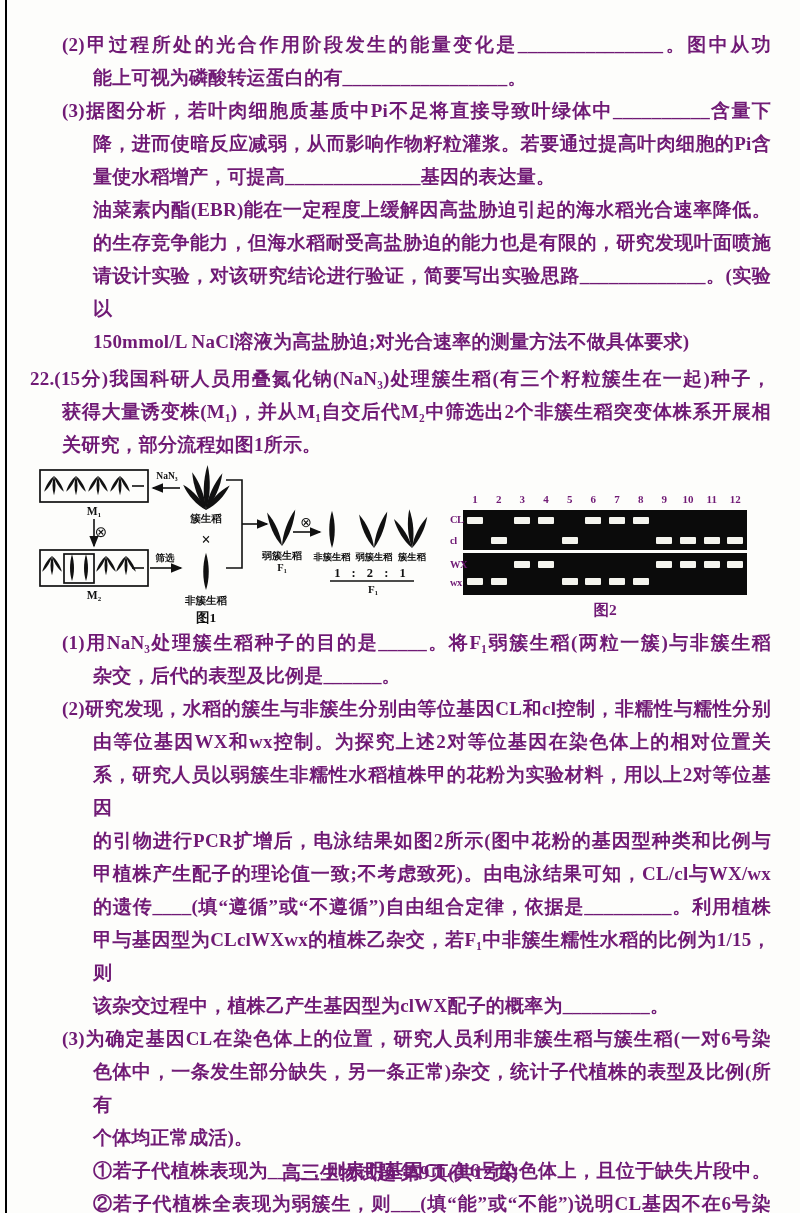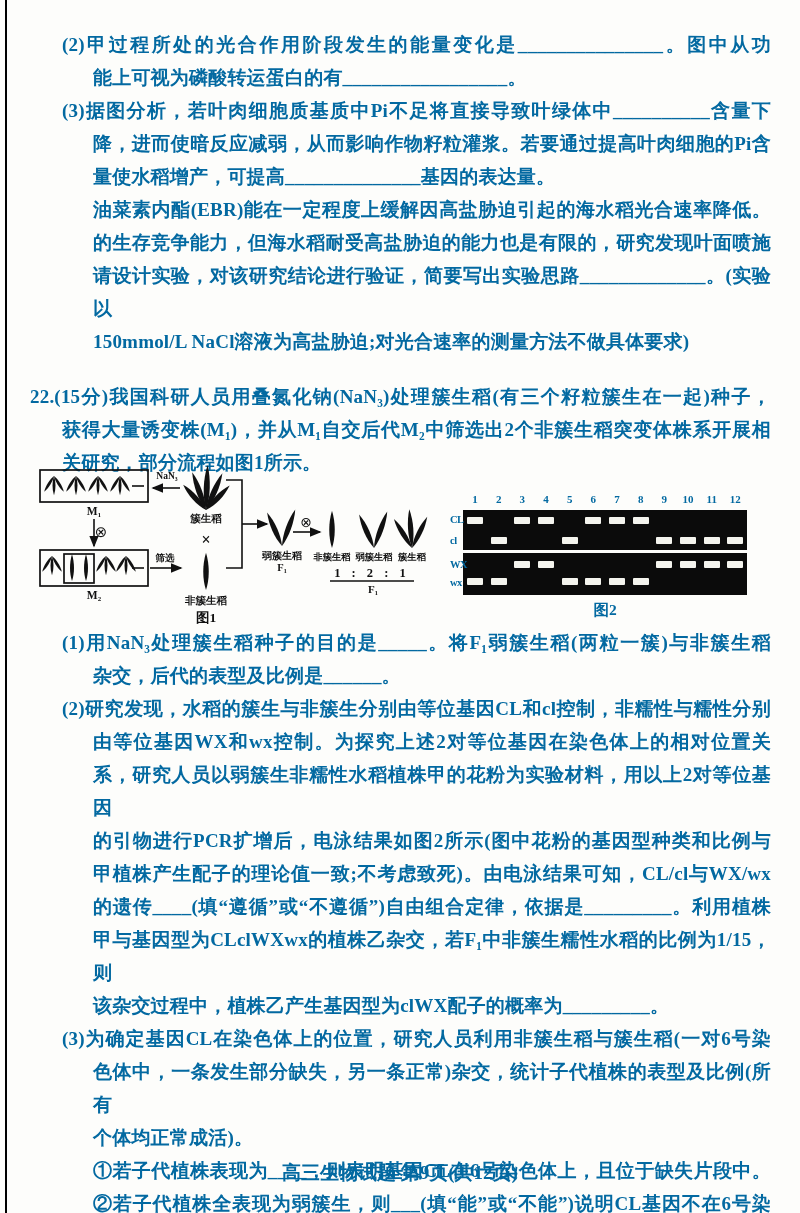--- a/index.html
+++ b/index.html
@@ -1,27 +1,27 @@
 <!DOCTYPE html>
 <html><head>
 <meta charset="utf-8">
 <style>
   html,body{margin:0;padding:0;background:#ffffff;}
   #page{position:relative;width:800px;height:1213px;background:#fdfdfb;overflow:hidden;
-        font-family:"Liberation Serif","DejaVu Serif",serif;color:#0369a1;}
+        font-family:"Liberation Serif","DejaVu Serif",serif;color:#701a75;}
   #edge-line{position:absolute;left:5px;top:0;width:2px;height:100%;background:#000;}
   .tblock{position:absolute;left:30px;width:741px;}
   #block1{top:28px;}
   #block2{top:626px;}
   .tl{font-size:19px;line-height:33px;white-space:nowrap;font-weight:600;letter-spacing:.2px;}
   .tl.j{text-align:justify;text-align-last:justify;white-space:normal;}
   .ind0{padding-left:0;}
   .ind1{padding-left:32px;}
   .ind2{padding-left:63px;}
-  .gap{margin-top:22px;}
+  .gap{margin-top:4px;}
   #footer{position:absolute;left:0;top:1160px;width:100%;text-align:center;
           font-size:19px;font-weight:600;}
   
   #fig1{position:absolute;left:28px;top:458px;width:424px;height:172px;}
   #fig1 svg{width:100%;height:100%;}
   .fline{stroke:#111;stroke-width:1.6;fill:none;}
   .fbox{stroke:#111;stroke-width:1.7;fill:none;}
   .ftext{fill:#111;font-family:"Liberation Serif","DejaVu Serif",serif;font-weight:bold;}
   .fplant{fill:#111;}
   

